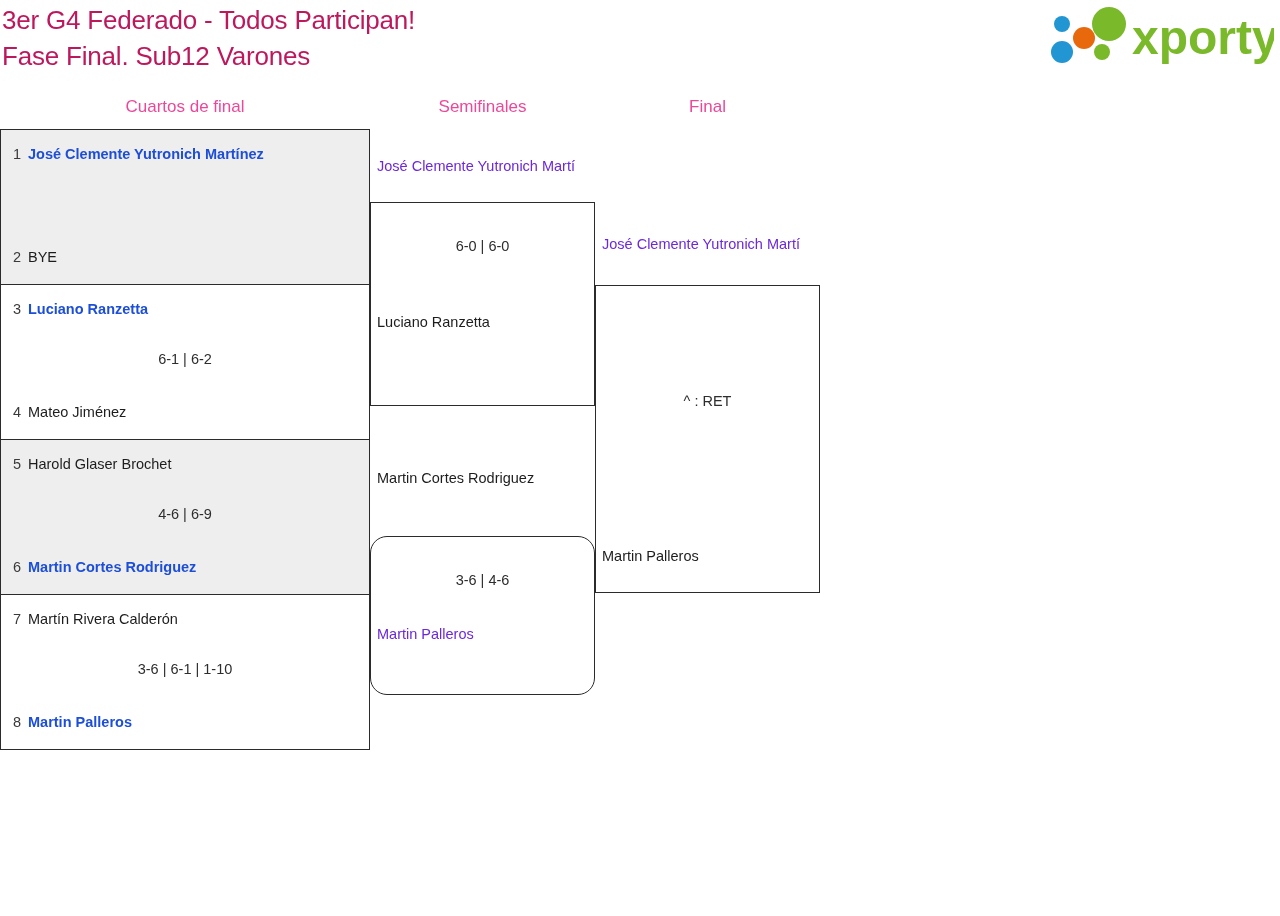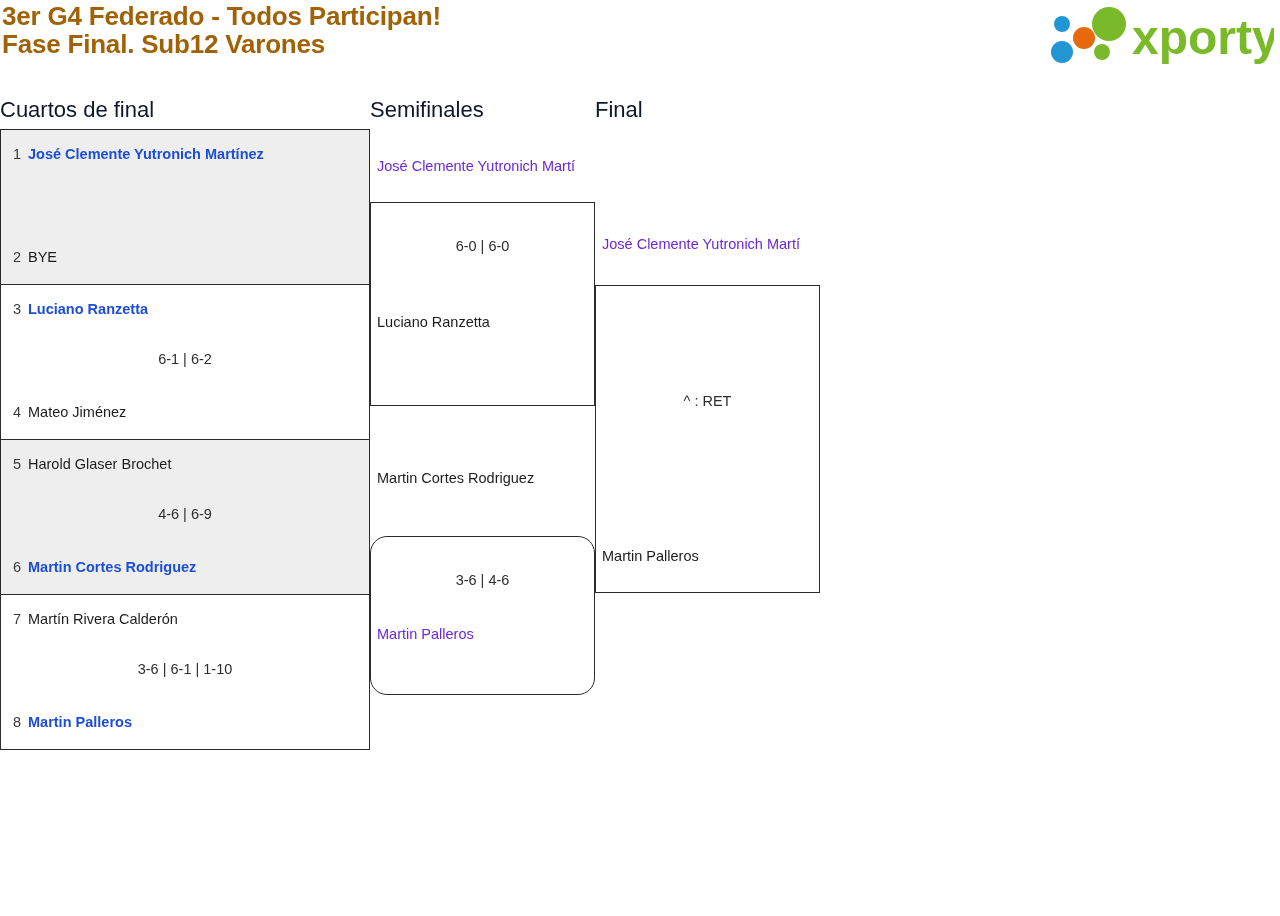--- a/index.html
+++ b/index.html
@@ -15,38 +15,39 @@
   
   .header {
     position: absolute;
     left: 0; top: 0;
     width: 1280px; height: 78px;
   }
   .title {
     position: absolute;
     left: 2px; top: 2px;
     font-size: 26px;
-    font-weight: 700;
-    line-height: 28px;
+    font-weight: 400;
+    line-height: 36px;
     letter-spacing: -0.2px;
-    color: #a16207;
+    color: #be185d;
     white-space: pre;
   }
   .logo {
     position: absolute;
     right: 6px; top: 4px;
     width: 230px; height: 66px;
   }
 
   
   .round-label {
     position: absolute;
-    font-size: 22px;
+    font-size: 17px;
     font-weight: 400;
-    color: #0f172a;
+    color: #ec4899;
+    text-align: center;
     white-space: nowrap;
   }
   #round-label-0 { left: 0px;   top: 97px; width: 370px; }
   #round-label-1 { left: 370px; top: 97px; width: 225px; }
   #round-label-2 { left: 595px; top: 97px; width: 225px; }
 
   
   .bracket { position: absolute; left: 0; top: 0; width: 1280px; height: 916px; }
 
   

